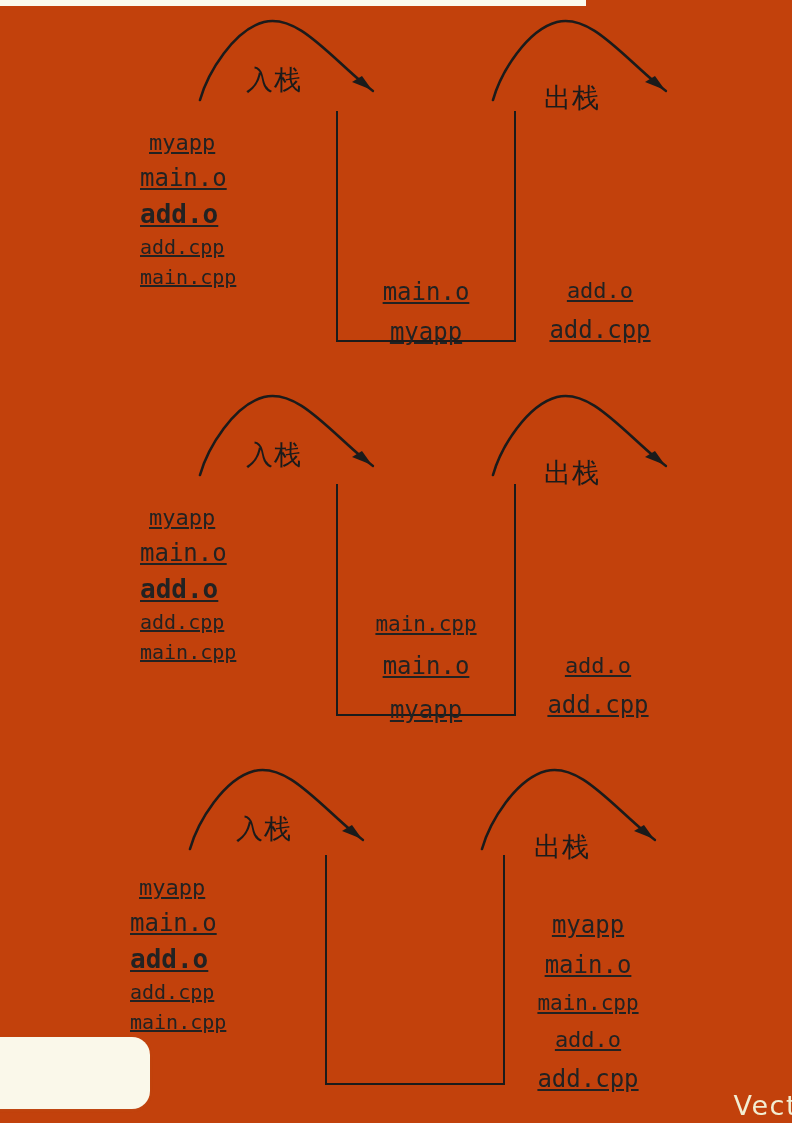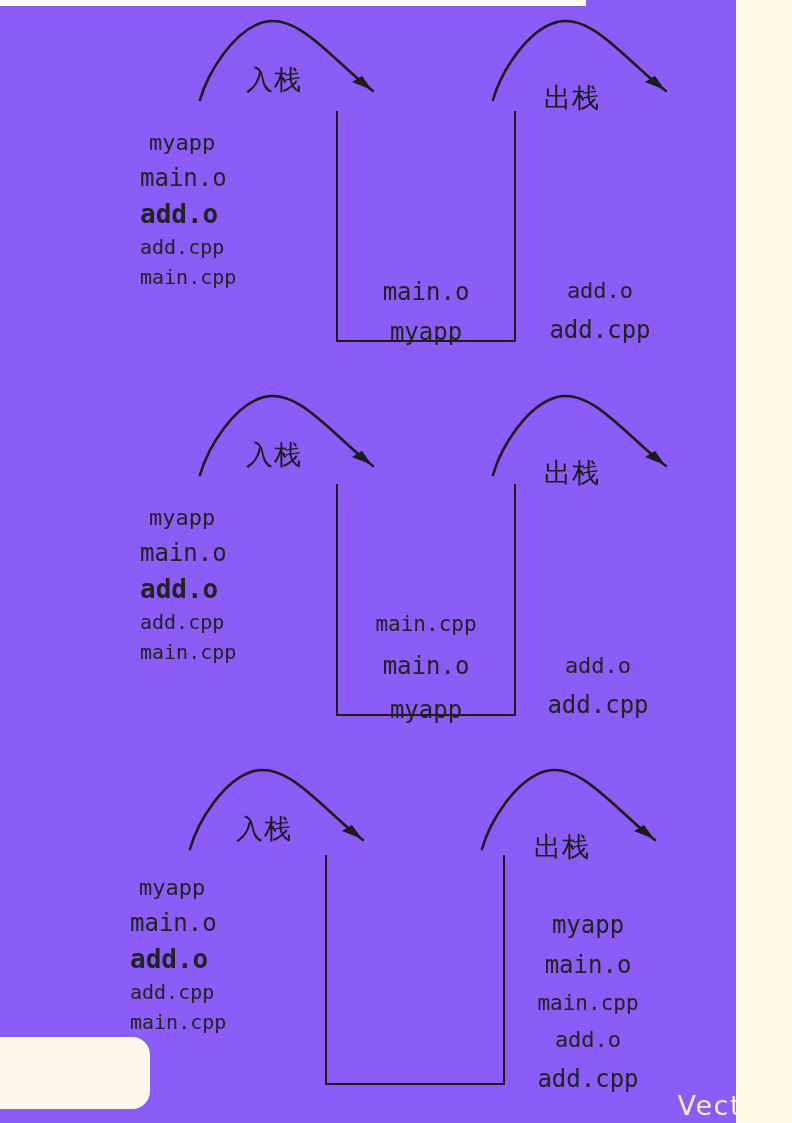--- a/index.html
+++ b/index.html
@@ -11,25 +11,24 @@
     width: 792px;
     height: 1123px;
     background: #fcfae0;
     font-family: "DejaVu Sans Mono", monospace;
     color: #222222;
     overflow: hidden;
     position: relative;
   }
   #page {
     position: relative;
-    width: 688px;
+    width: 792px;
     height: 1123px;
-    background: #8b5cf6;
+    background: #c2410c;
     overflow: hidden;
-    padding-left: 48px;
   }
 
   
   .top-band {
     position: absolute;
     left: 0;
     top: 0;
     width: 586px;
     height: 6px;
     background: #fbfbee;
@@ -91,20 +90,21 @@
   
   .txtcol {
     position: absolute;
     white-space: nowrap;
   }
   .txtcol .line {
     display: block;
     white-space: pre;
     color: #222222;
     font-family: "DejaVu Sans Mono", monospace;
+    text-decoration: underline;
   }
 
   .left-list { text-align: left; }
   .center-list { text-align: center; }
 
   
   .s-xl { font-size: 26px; line-height: 36px; font-weight: 700; }
   .s-lg { font-size: 24px; line-height: 36px; font-weight: 400; }
   .s-md { font-size: 22px; line-height: 34px; font-weight: 400; }
   .s-sm { font-size: 20px; line-height: 30px; font-weight: 400; }

